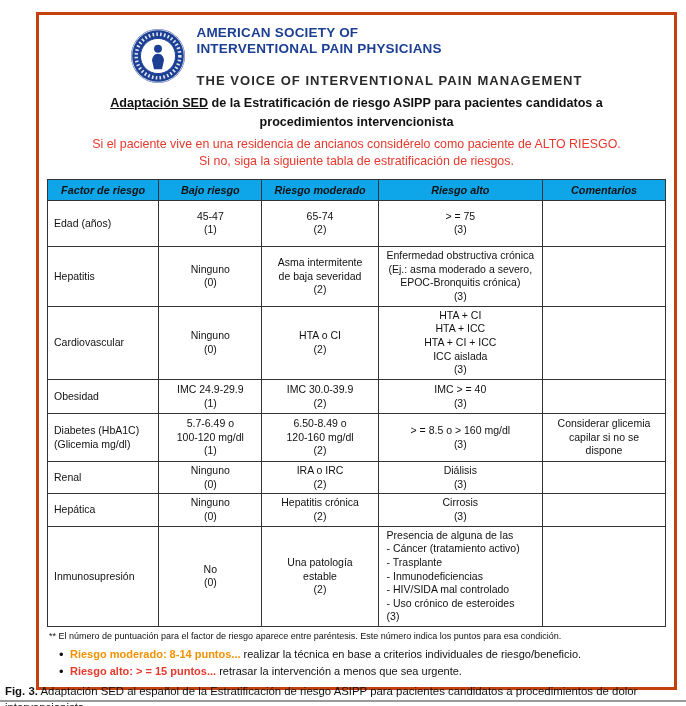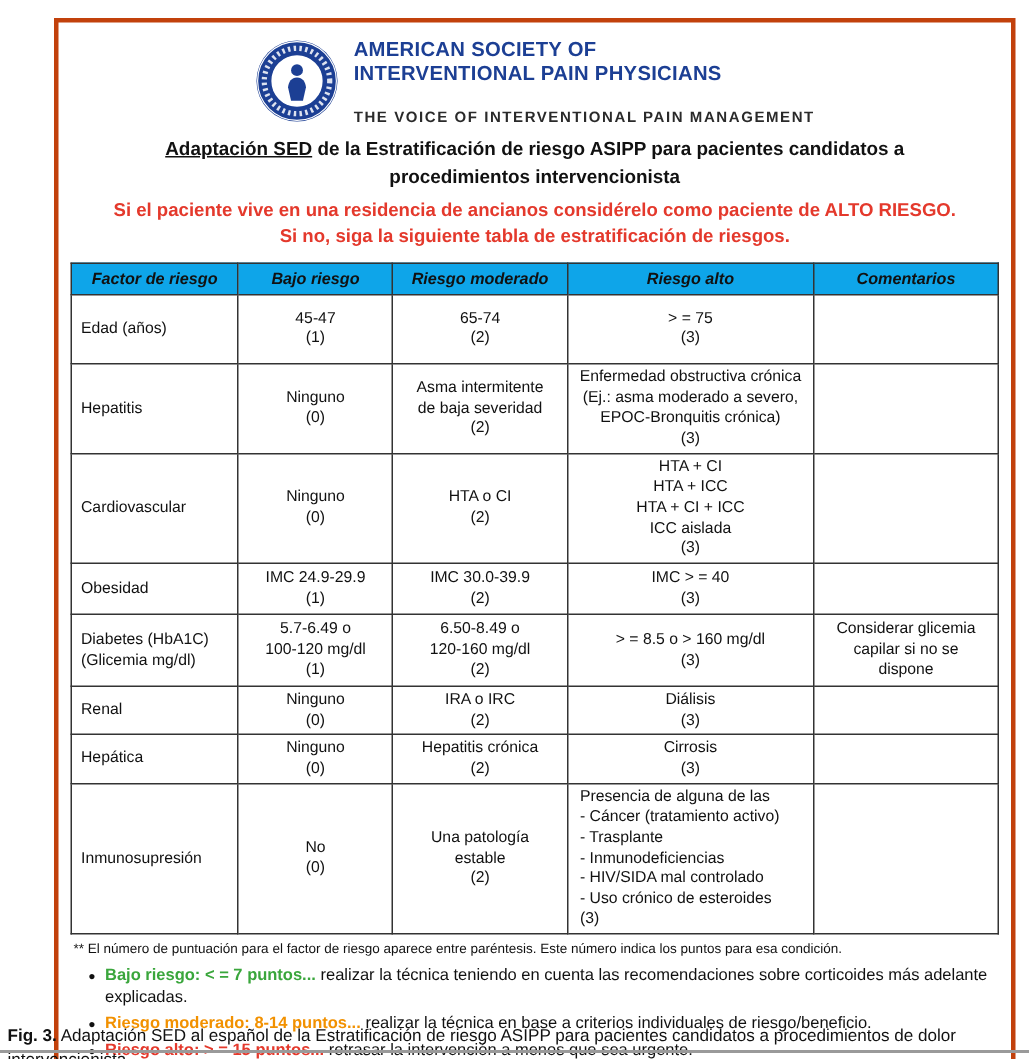--- a/index.html
+++ b/index.html
@@ -12,26 +12,26 @@
   .figure-box {
     position:absolute; left:36px; top:12px; width:641px;
     border:3px solid #c2410c; background:#fff;
     padding:8px 8px 6px 8px;
   }
   
   .logo-row { display:flex; justify-content:center; align-items:center; gap:10px; margin:2px 0 6px 0; }
   .seal { width:56px; height:56px; flex:0 0 auto; }
   .logo-text { text-align:left; }
   .org-line { font-weight:bold; font-size:13.5px; line-height:1.18; letter-spacing:0.2px; }
-  .org-tagline { font-size:10px; font-weight:bold; letter-spacing:1.05px; color:#2a2a2a; margin-top:16px; }
+  .org-tagline { font-size:13px; font-weight:bold; letter-spacing:1.05px; color:#2a2a2a; margin-top:16px; }
   
   .title { text-align:center; font-weight:bold; font-size:12.6px; line-height:1.5; margin:6px 42px 4px 42px; }
   .u { text-decoration:underline; }
   
-  .warning { text-align:center; font-weight:bold; font-size:12.4px; line-height:1.42; margin:2px 0 8px 0; }
+  .warning { text-align:center; font-weight:normal; font-size:12.4px; line-height:1.42; margin:2px 0 8px 0; }
   
   table { width:100%; border-collapse:collapse; table-layout:fixed; }
   th, td {
     border:1px solid #333; font-size:10.5px; padding:2px 3px;
     text-align:center; vertical-align:middle; line-height:1.3;
   }
   td { white-space:pre-line; }
   th { background:#0ea5e9; font-style:italic; font-weight:bold; font-size:10.8px; height:21px; }
   col.c-factor { width:18%; }
   col.c-low { width:16.7%; }
@@ -204,24 +204,20 @@
 (3)</td>
         <td></td>
       </tr>
     </tbody>
   </table>
 
   <div class="footnote">** El número de puntuación para el factor de riesgo aparece entre paréntesis. Este número indica los puntos para esa condición.</div>
 
   <ul class="bullets">
     <li>
-      <span class="lead" style="color: rgb(58, 166, 60);">Bajo riesgo: &lt; = 7 puntos...</span>
-      <span>realizar la técnica teniendo en cuenta las recomendaciones sobre corticoides más adelante explicadas.</span>
-    </li>
-    <li>
       <span class="lead" style="color: rgb(242, 145, 0);">Riesgo moderado: 8-14 puntos...</span>
       <span>realizar la técnica en base a criterios individuales de riesgo/beneficio.</span>
     </li>
     <li>
       <span class="lead" style="color: rgb(228, 57, 44);">Riesgo alto: &gt; = 15 puntos...</span>
       <span>retrasar la intervención a menos que sea urgente.</span>
     </li>
   </ul>
 
 </div>

